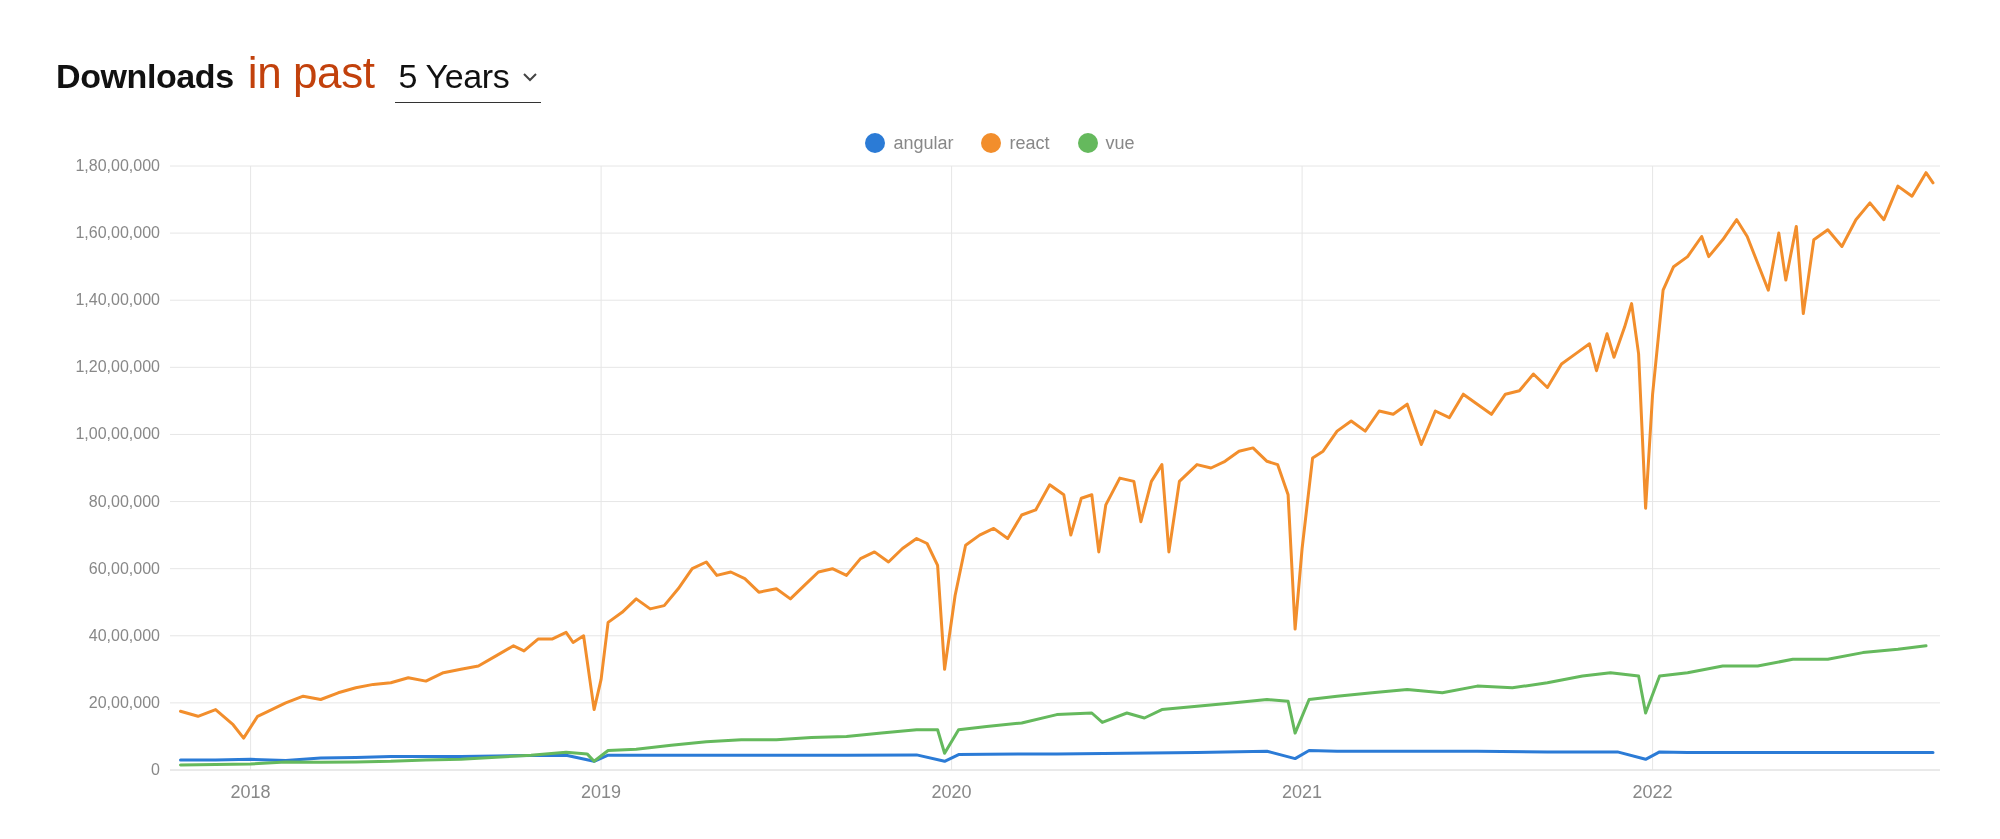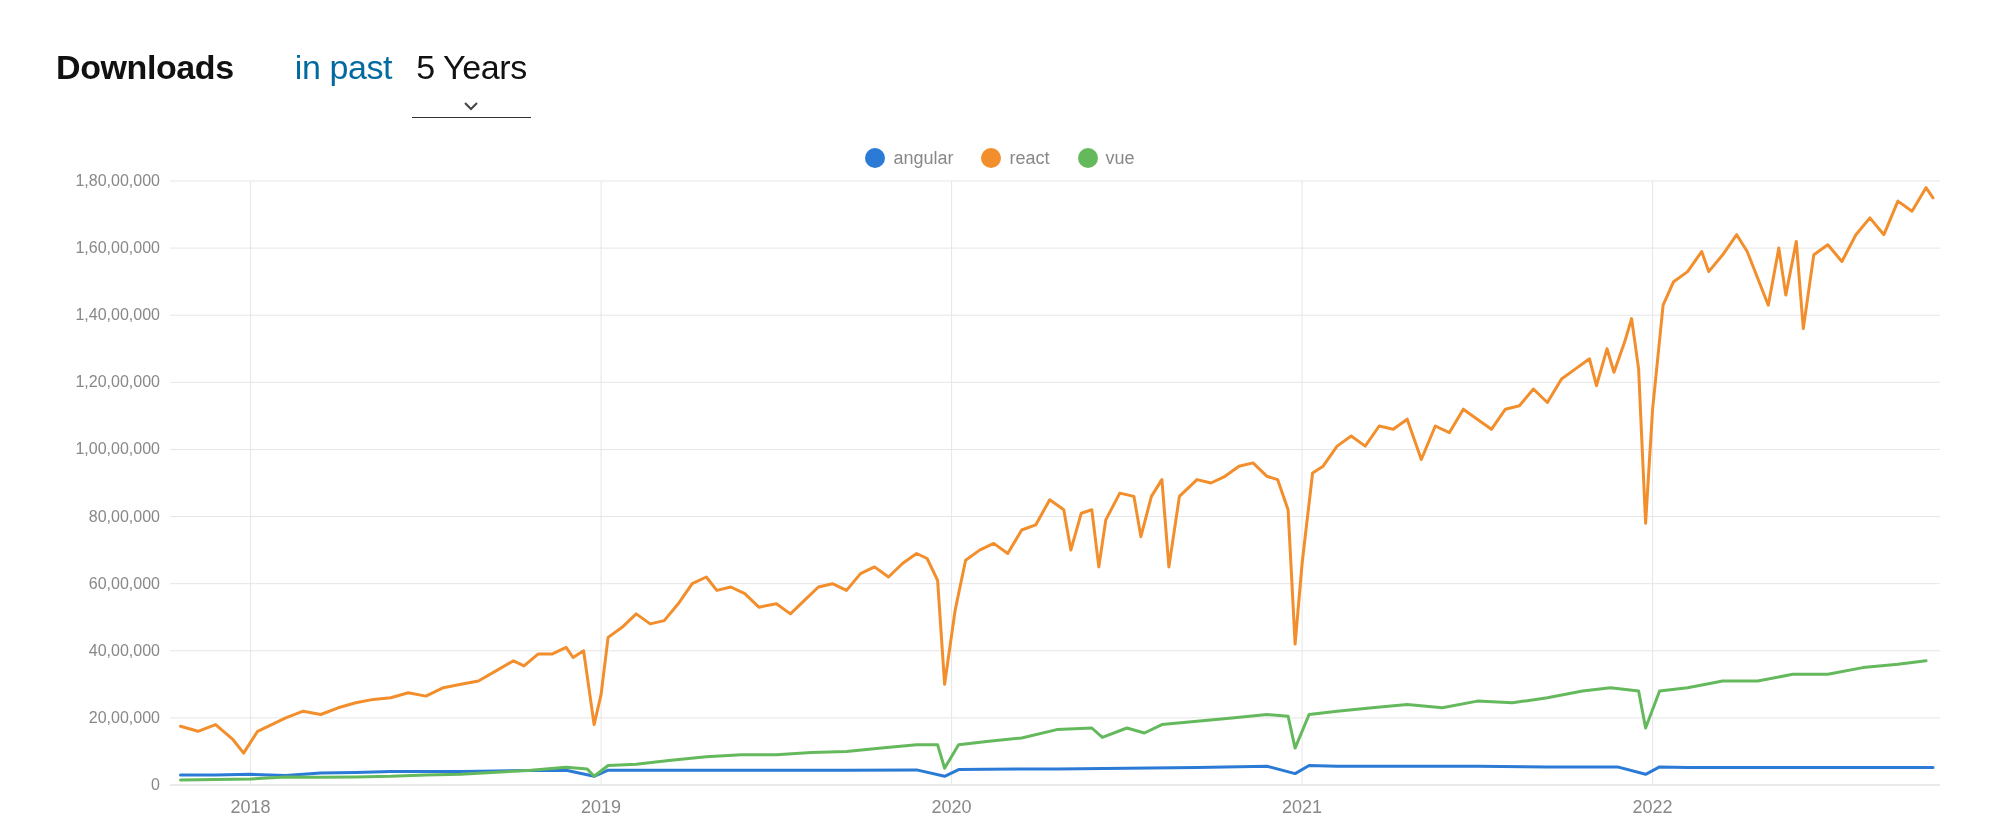--- a/index.html
+++ b/index.html
@@ -1,20 +1,20 @@
 <!DOCTYPE html>
 <html><head>
 <meta charset="utf-8">
 <style>
   html,body{margin:0;padding:0;background:#fff;font-family:-apple-system,BlinkMacSystemFont,"Segoe UI",Helvetica,Arial,sans-serif;color:#333;}
   .wrap{width:2000px;height:839px;position:relative;box-sizing:border-box;padding:40px 40px 0 40px;}
   .header{display:flex;align-items:baseline;gap:14px;margin:8px 0 30px 16px;}
   .h-title{font-size:34px;font-weight:600;color:#111;letter-spacing:-0.4px;}
-  .h-sub{font-size:34px;font-weight:300;color:#0369a1;letter-spacing:-0.4px;margin-left:47px;}
-  .dropdown{display:inline-flex;align-items:center;gap:14px;border-bottom:1.5px solid #333;padding:0 4px 6px 4px;margin-left:6px;cursor:pointer;flex-direction:column;}
+  .h-sub{font-size:44px;font-weight:300;color:#c2410c;letter-spacing:-0.4px;}
+  .dropdown{display:inline-flex;align-items:center;gap:14px;border-bottom:1.5px solid #333;padding:0 4px 6px 4px;margin-left:6px;cursor:pointer;}
   .dropdown .val{font-size:34px;color:#111;font-weight:400;letter-spacing:-0.4px;}
   .dropdown svg{width:14px;height:10px;stroke:#444;stroke-width:2;fill:none;}
   .legend{display:flex;justify-content:center;gap:28px;color:#888;font-size:18px;margin-bottom:4px;}
   .legend .item{display:flex;align-items:flex-start;gap:8px;}
   .swatch{width:20px;height:20px;border-radius:50%;}
   .chart-zone{position:relative;width:1920px;height:660px;}
   svg.chart{position:absolute;inset:0;}
   .ytick{font-size:16px;fill:#888;text-anchor:end;}
   .xtick{font-size:18px;fill:#888;text-anchor:middle;}
   .grid{stroke:#e6e6e6;stroke-width:1;}

